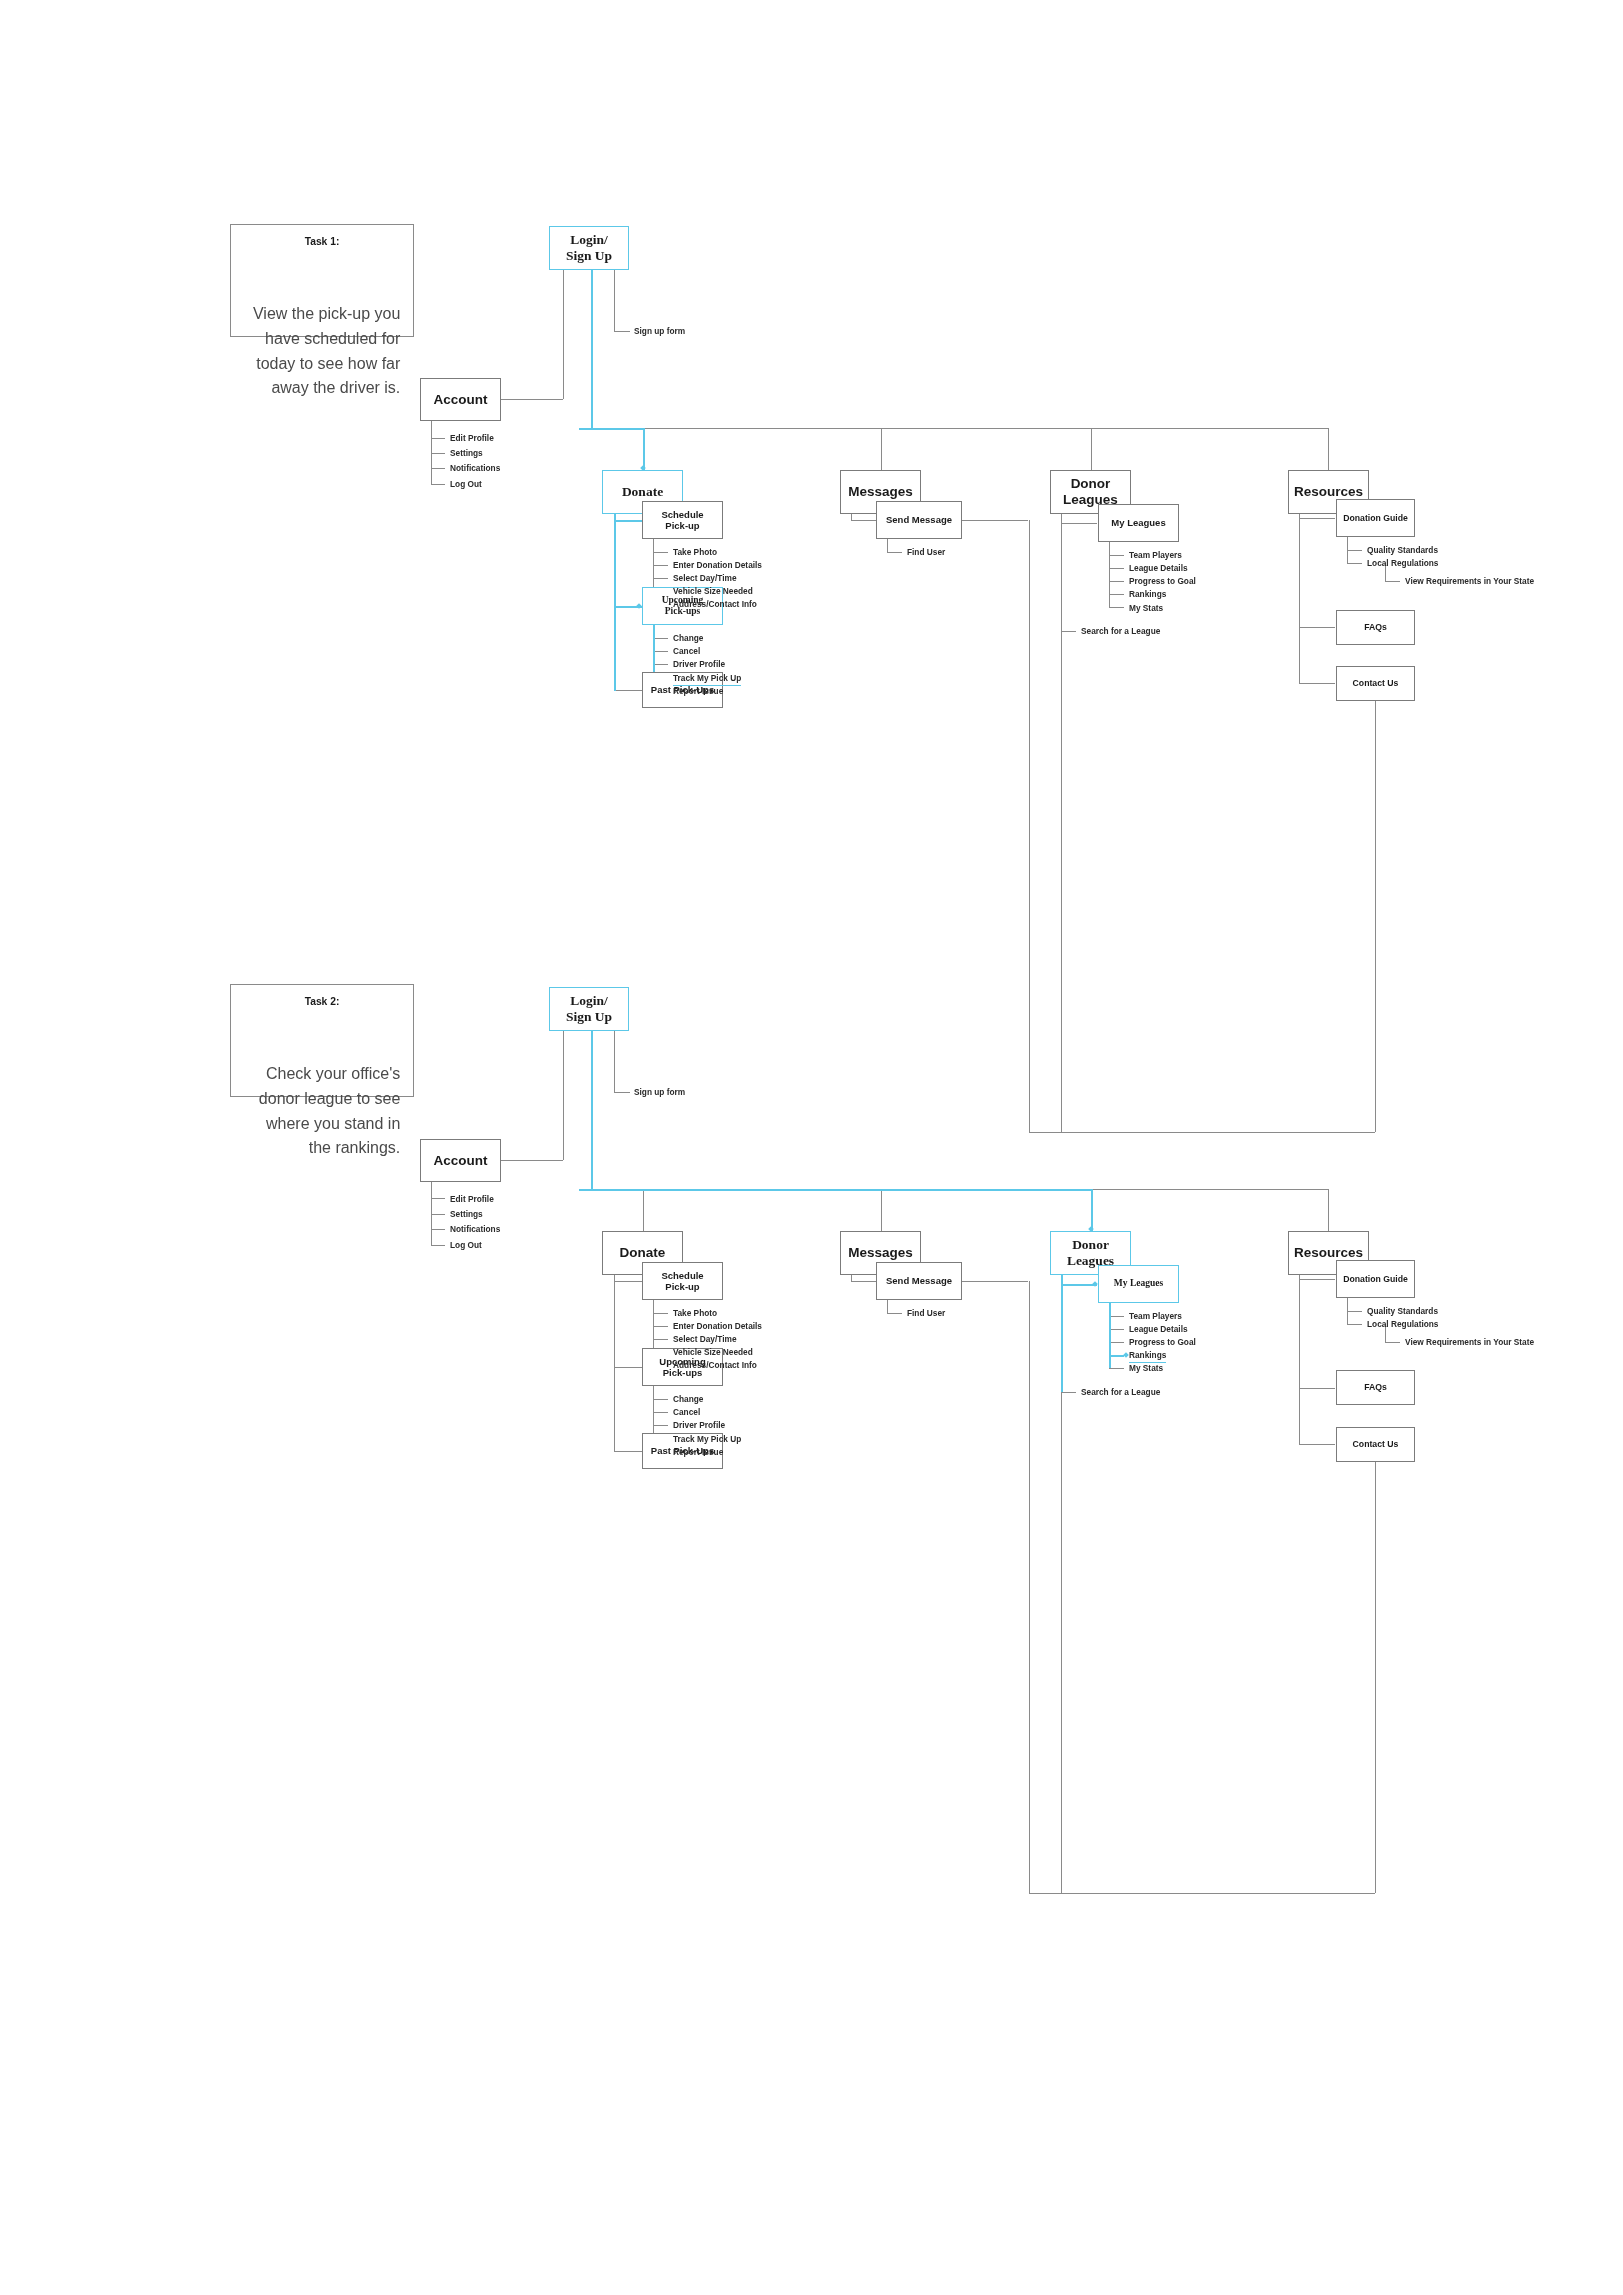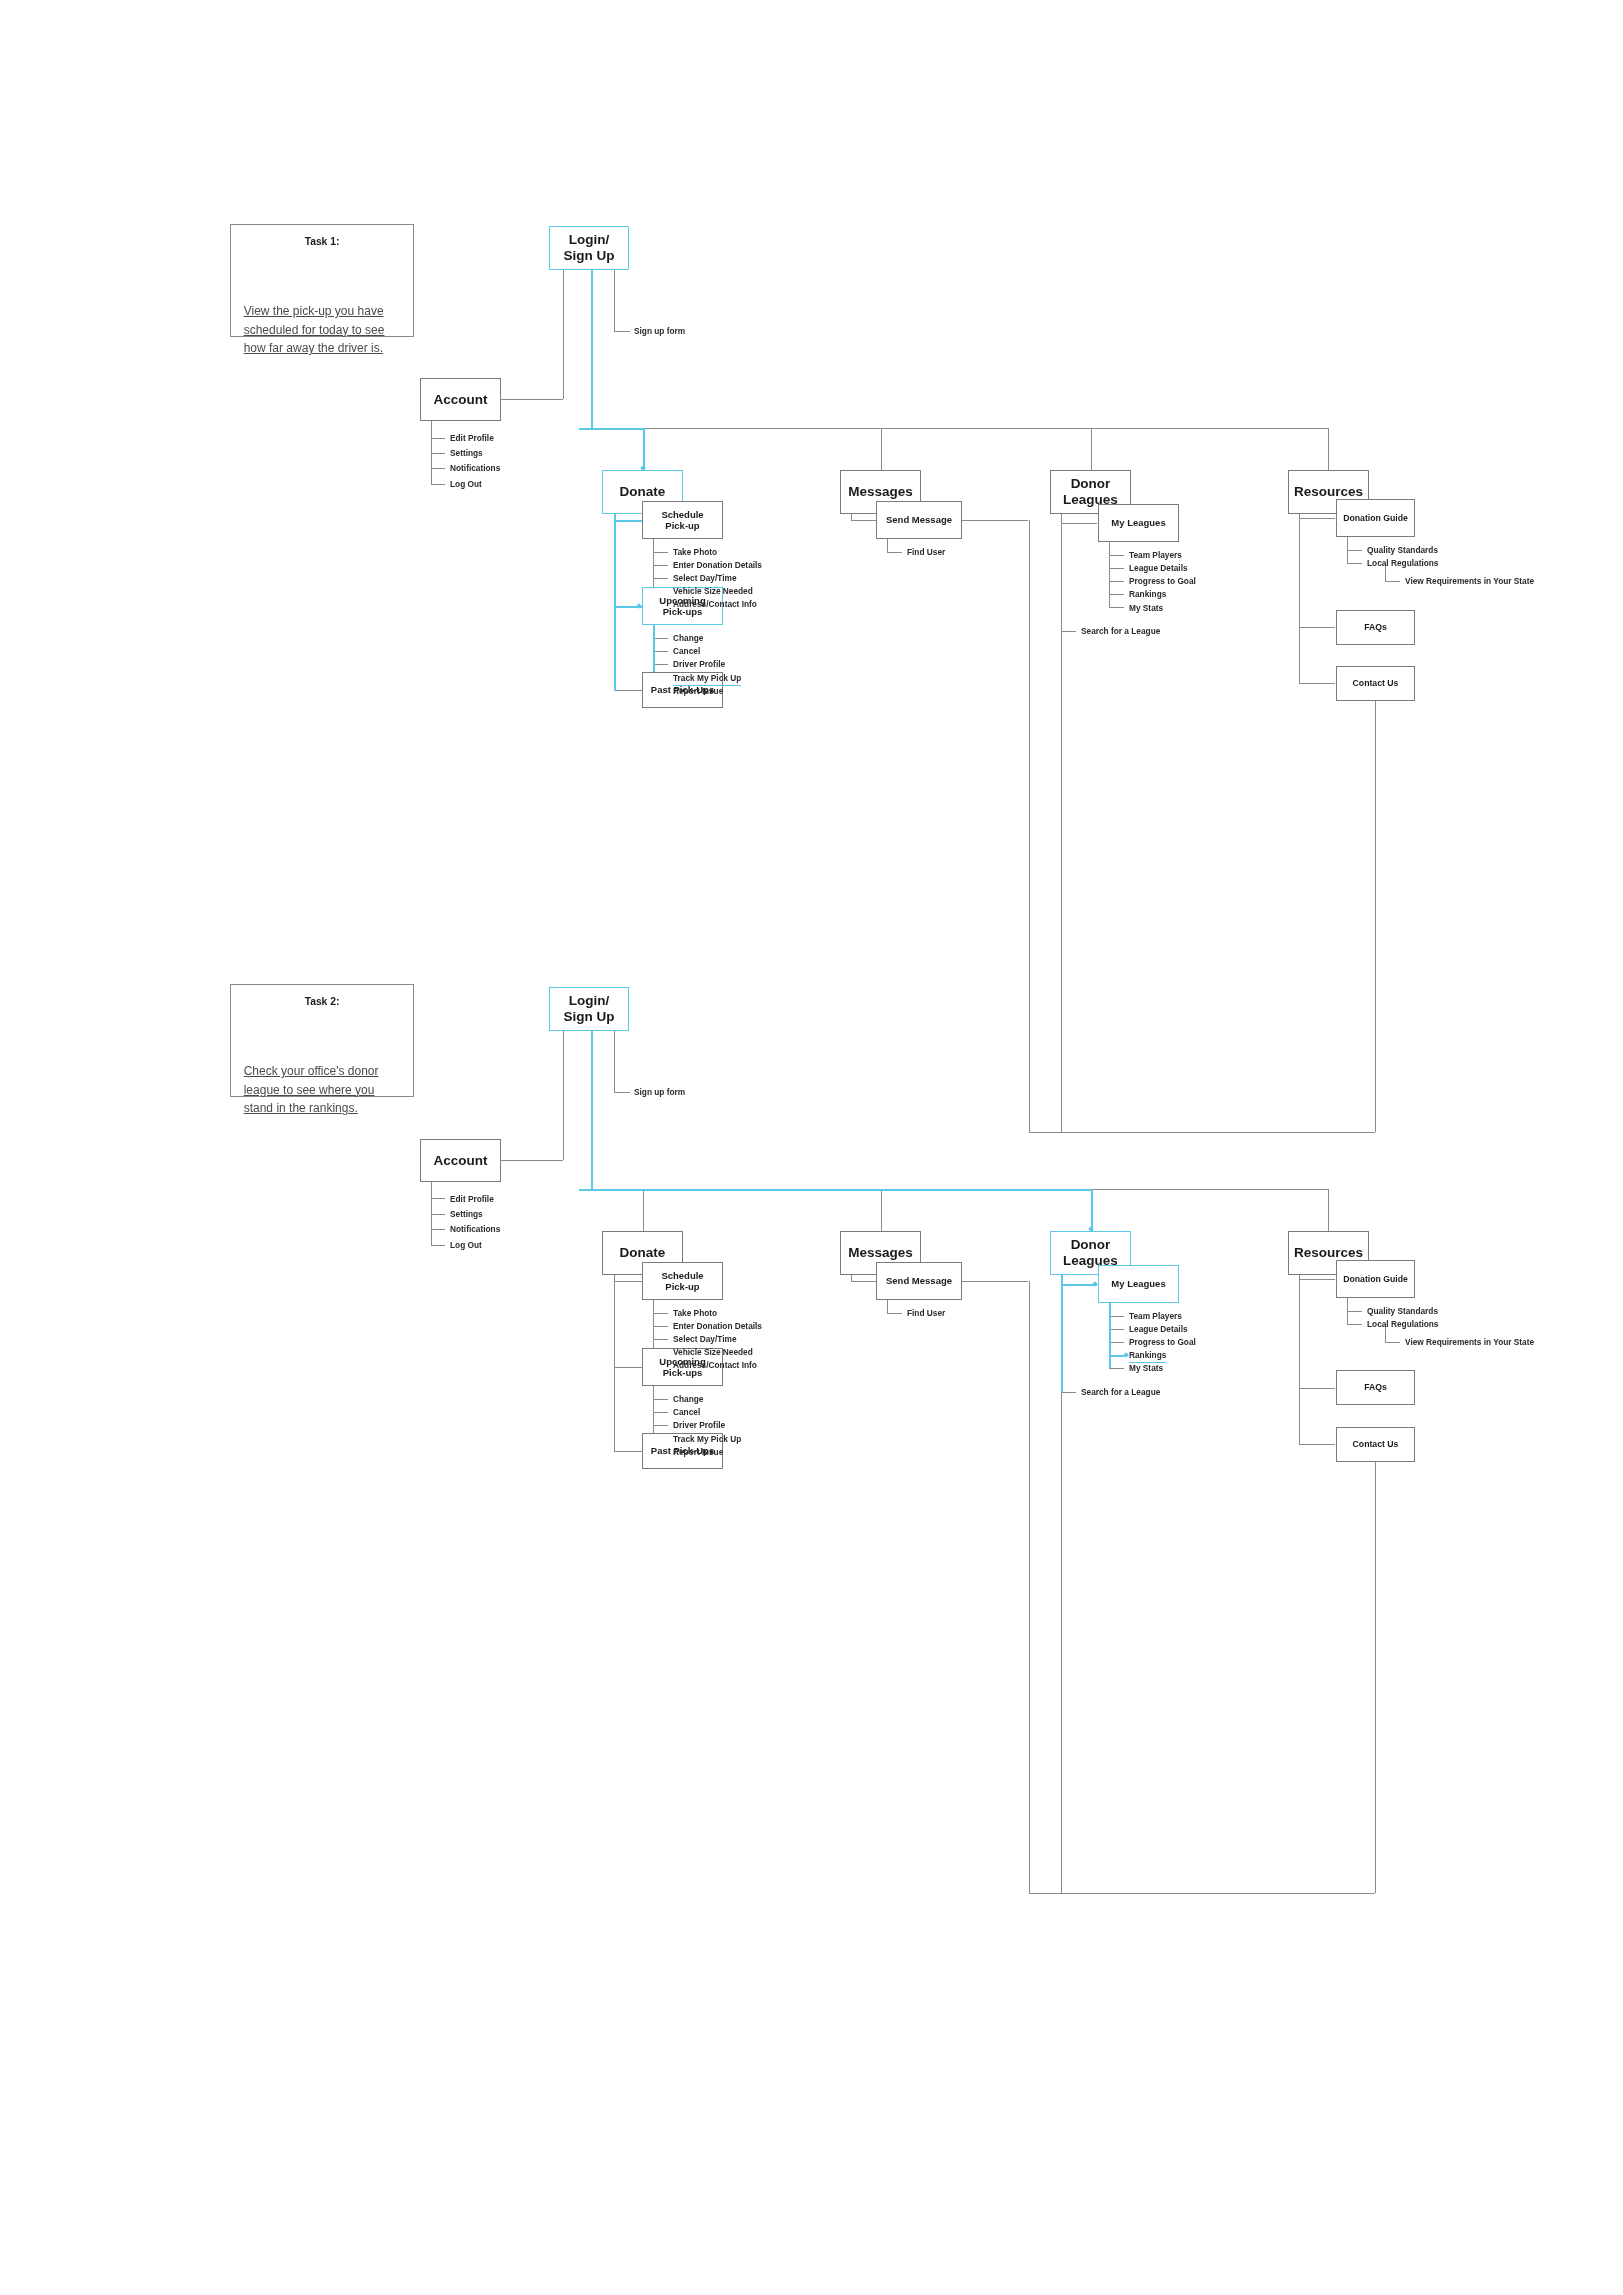--- a/index.html
+++ b/index.html
@@ -5,31 +5,31 @@
   html,body{margin:0;padding:0;background:#ffffff;}
   body{width:1623px;height:2295px;position:relative;
        font-family:"Liberation Sans","DejaVu Sans",sans-serif;
        -webkit-font-smoothing:antialiased;}
   #canvas{position:absolute;left:0;top:0;width:1623px;height:2295px;}
 
   
   .box{position:absolute;box-sizing:border-box;border:1.6px solid #7b7b7b;
        background:#ffffff;display:flex;align-items:center;justify-content:center;
        text-align:center;color:#1a1a1a;font-weight:bold;line-height:1.18;z-index:4;}
-  .box.hl{border-color:#5cc8e8;}
+  .box.hl{border-color:#5cc8e8;font-family:Liberation Serif, serif;}
   .box.lvl1{font-size:13.5px;}
   .box.lvl2{font-size:9.5px;font-weight:bold;}
   .box.lvl3{font-size:8.7px;font-weight:bold;}
 
   
   .taskcard{position:absolute;box-sizing:border-box;border:1.6px solid #8a8a8a;
             background:#fff;z-index:4;display:flex;flex-direction:column;
             align-items:center;justify-content:flex-start;padding:11px 12.7px 8px;gap:44px;}
   .taskcard .t-title{font-size:10.3px;font-weight:bold;color:#1a1a1a;margin-bottom:11px;}
-  .taskcard .t-body{font-size:12px;color:#4a4a4a;line-height:1.55;text-align:left;text-decoration:underline;}
+  .taskcard .t-body{font-size:16px;color:#4a4a4a;line-height:1.55;text-align:right;}
 
   
   .leaf{position:absolute;font-size:8.3px;font-weight:bold;color:#2a2a2a;
         white-space:nowrap;z-index:5;line-height:1;}
   .leaf.hl{color:#2a2a2a;}
   .leaf .ul{display:block;height:1.2px;background:#5cc8e8;margin-top:2.4px;}
 
   
   .ln{position:absolute;background:#8a8a8a;z-index:1;}
   .ln.h{height:1.3px;}

